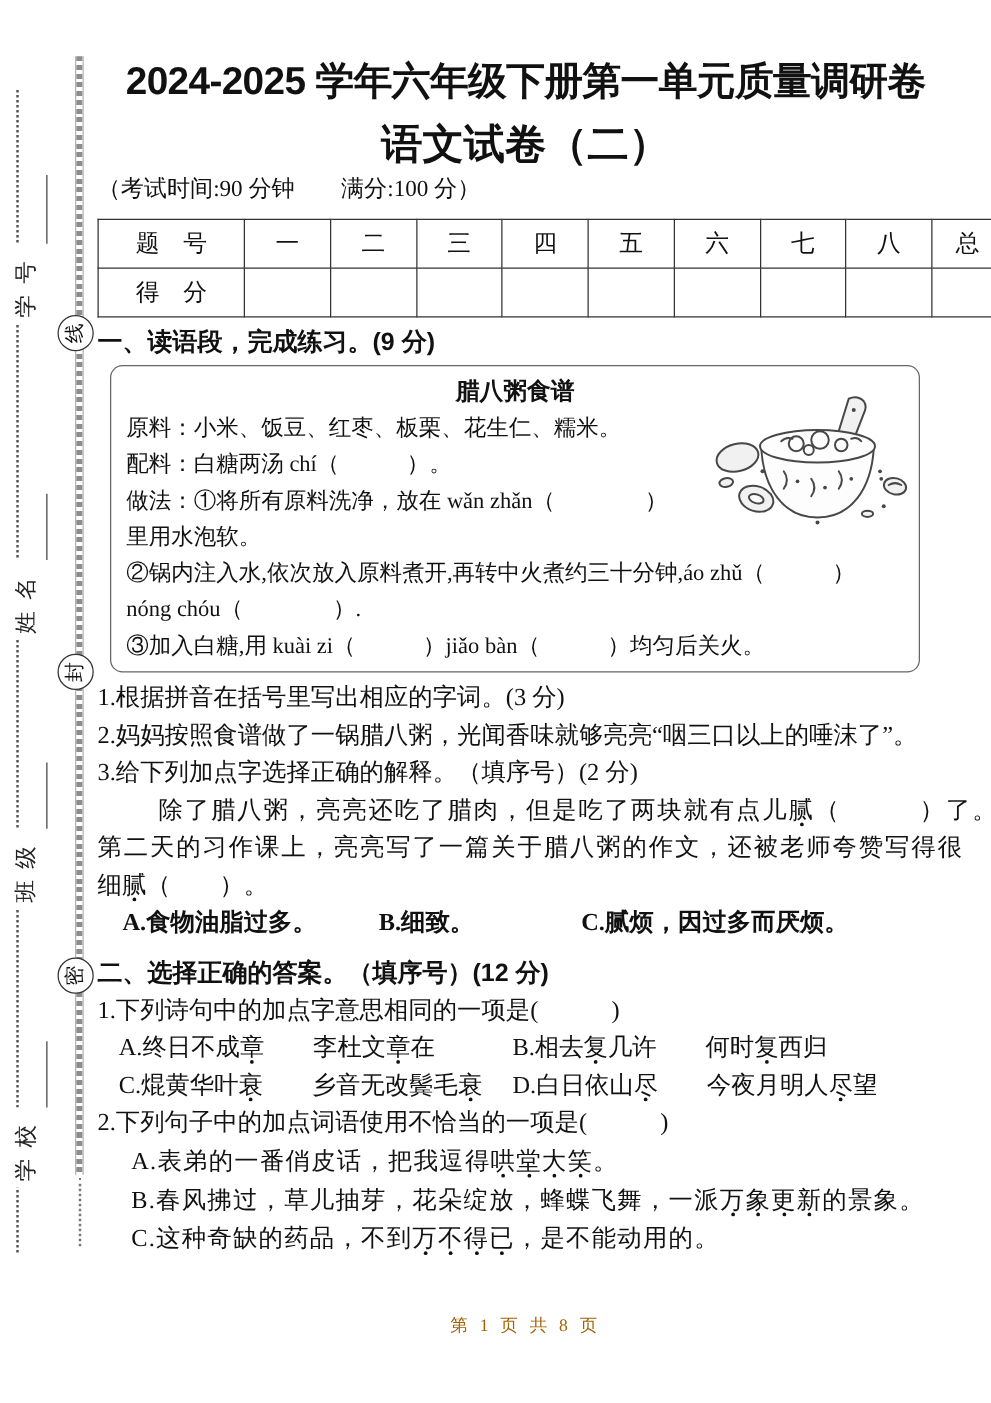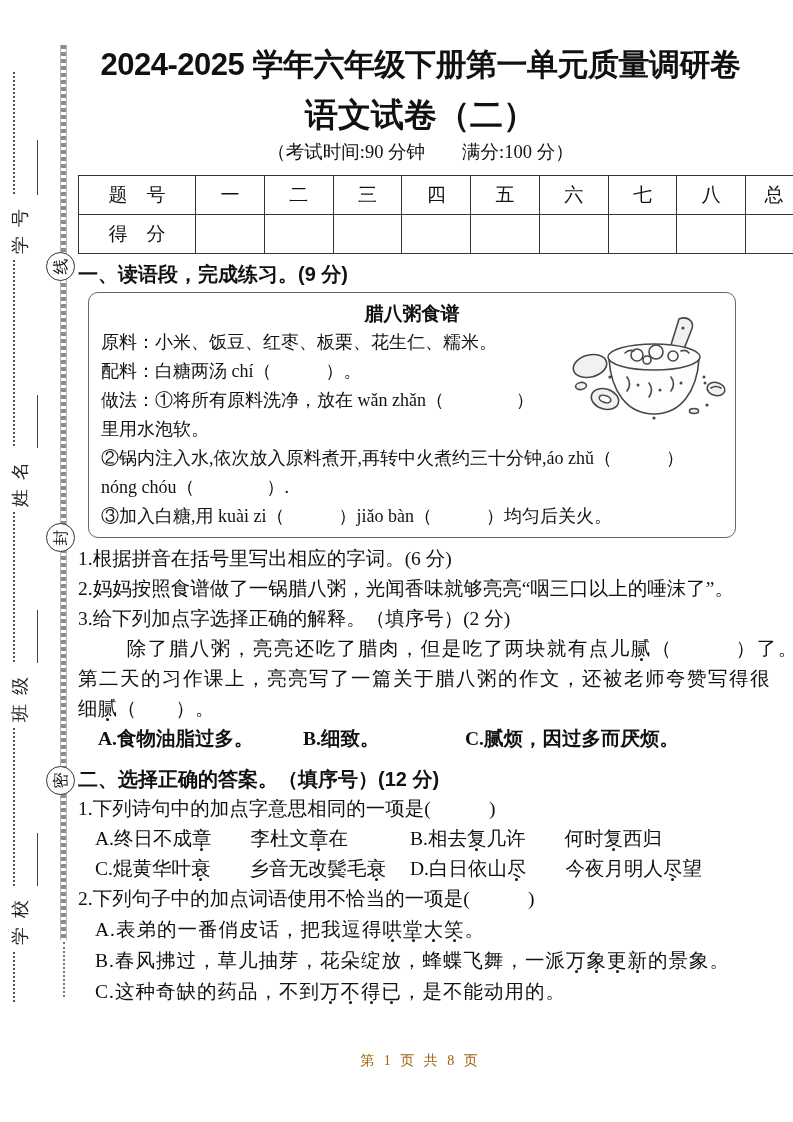--- a/index.html
+++ b/index.html
@@ -22,21 +22,21 @@
                border-radius:50%;background:#fff;text-align:center;line-height:27px;
                font-size:16px;transform:rotate(-90deg);z-index:3;}
 
   
   .content{position:absolute;left:78px;top:45px;width:685px;}
   .hd-title{font-family:"Liberation Sans","DejaVu Sans",sans-serif;font-weight:bold;
             font-size:31px;line-height:40px;text-align:center;letter-spacing:-0.5px;
             white-space:nowrap;}
   .hd-subtitle{font-family:"Liberation Sans","DejaVu Sans",sans-serif;font-weight:bold;
                font-size:33px;line-height:44px;text-align:center;margin-top:8px;}
-  .hd-info{font-size:18.5px;line-height:26px;text-align:center;margin-top:2px;}
+  .hd-info{font-size:18.5px;line-height:26px;margin-top:2px;}
 
   table.score{border-collapse:collapse;table-layout:fixed;width:763px;margin-top:10px;}
   table.score td{border:1.5px solid #333;height:38px;text-align:center;
                  font-size:19px;padding:0;}
   td.col-first{width:116px;}
   td.col-last{width:94px;}
 
   .sec-heading{font-family:"Liberation Sans","DejaVu Sans",sans-serif;font-weight:bold;
                font-size:20px;line-height:30px;margin-top:5px;white-space:nowrap;}
 
@@ -51,21 +51,21 @@
   .indent1{text-indent:2.5em;letter-spacing:1.5px;}
   .ls1{letter-spacing:1.5px;}
 
   .opt3-row{margin:0 0 0 20px;font-size:19.5px;line-height:30px;white-space:nowrap;font-weight:bold;}
   .opt3-a{display:inline-block;width:205px;}
   .opt3-b{display:inline-block;width:162px;}
 
   .optrow{margin-left:17px;font-size:19.5px;line-height:30px;white-space:nowrap;}
   .opt-left{display:inline-block;width:315px;}
 
-  .q2opt{margin-left:17px;font-size:19.5px;line-height:31px;letter-spacing:1px;
+  .q2opt{margin-left:27px;font-size:19.5px;line-height:31px;letter-spacing:1px;
          white-space:nowrap;}
 
   .emdot{position:relative;}
   .emdot::after{content:"";position:absolute;left:50%;margin-left:-1.5px;bottom:-2px;
                 width:3px;height:3px;border-radius:50%;background:#111;}
 
   .footer{position:absolute;left:78px;top:1052px;width:685px;text-align:center;
           font-size:14px;letter-spacing:3px;color:#a16207;}
 
   svg .ln{fill:none;stroke:#474747;stroke-width:1.6;stroke-linecap:round;}
@@ -179,21 +179,21 @@
       <div class="recipe-title">腊八粥食谱</div>
       <div class="recipe-line short">原料：小米、饭豆、红枣、板栗、花生仁、糯米。</div>
       <div class="recipe-line short">配料：白糖两汤 chí（　　　）。</div>
       <div class="recipe-line short">做法：①将所有原料洗净，放在 wǎn zhǎn（　　　　）</div>
       <div class="recipe-line short">里用水泡软。</div>
       <div class="recipe-line">②锅内注入水,依次放入原料煮开,再转中火煮约三十分钟,áo zhǔ（　　　）</div>
       <div class="recipe-line">nóng chóu（　　　　）.</div>
       <div class="recipe-line">③加入白糖,用 kuài zi（　　　）jiǎo bàn（　　　）均匀后关火。</div>
     </div>
 
-    <div class="body-line" style="margin-top:6px;">1.根据拼音在括号里写出相应的字词。(6 分)</div>
+    <div class="body-line" style="margin-top:6px;">1.根据拼音在括号里写出相应的字词。(3 分)</div>
     <div class="body-line">2.妈妈按照食谱做了一锅腊八粥，光闻香味就够亮亮“咽三口以上的唾沫了”。</div>
     <div class="body-line">3.给下列加点字选择正确的解释。（填序号）(2 分)</div>
     <div class="body-line indent1">除了腊八粥，亮亮还吃了腊肉，但是吃了两块就有点儿<span class="emdot">腻</span>（　　　）了。</div>
     <div class="body-line ls1">第二天的习作课上，亮亮写了一篇关于腊八粥的作文，还被老师夸赞写得很</div>
     <div class="body-line">细<span class="emdot">腻</span>（　　）。</div>
     <div class="opt3-row">
       <span class="opt3-a">A.食物油脂过多。</span><span class="opt3-b">B.细致。</span><span>C.腻烦，因过多而厌烦。</span>
     </div>
 
     <div class="sec-heading" style="margin-top:10px;">二、选择正确的答案。（填序号）(12 分)</div>

